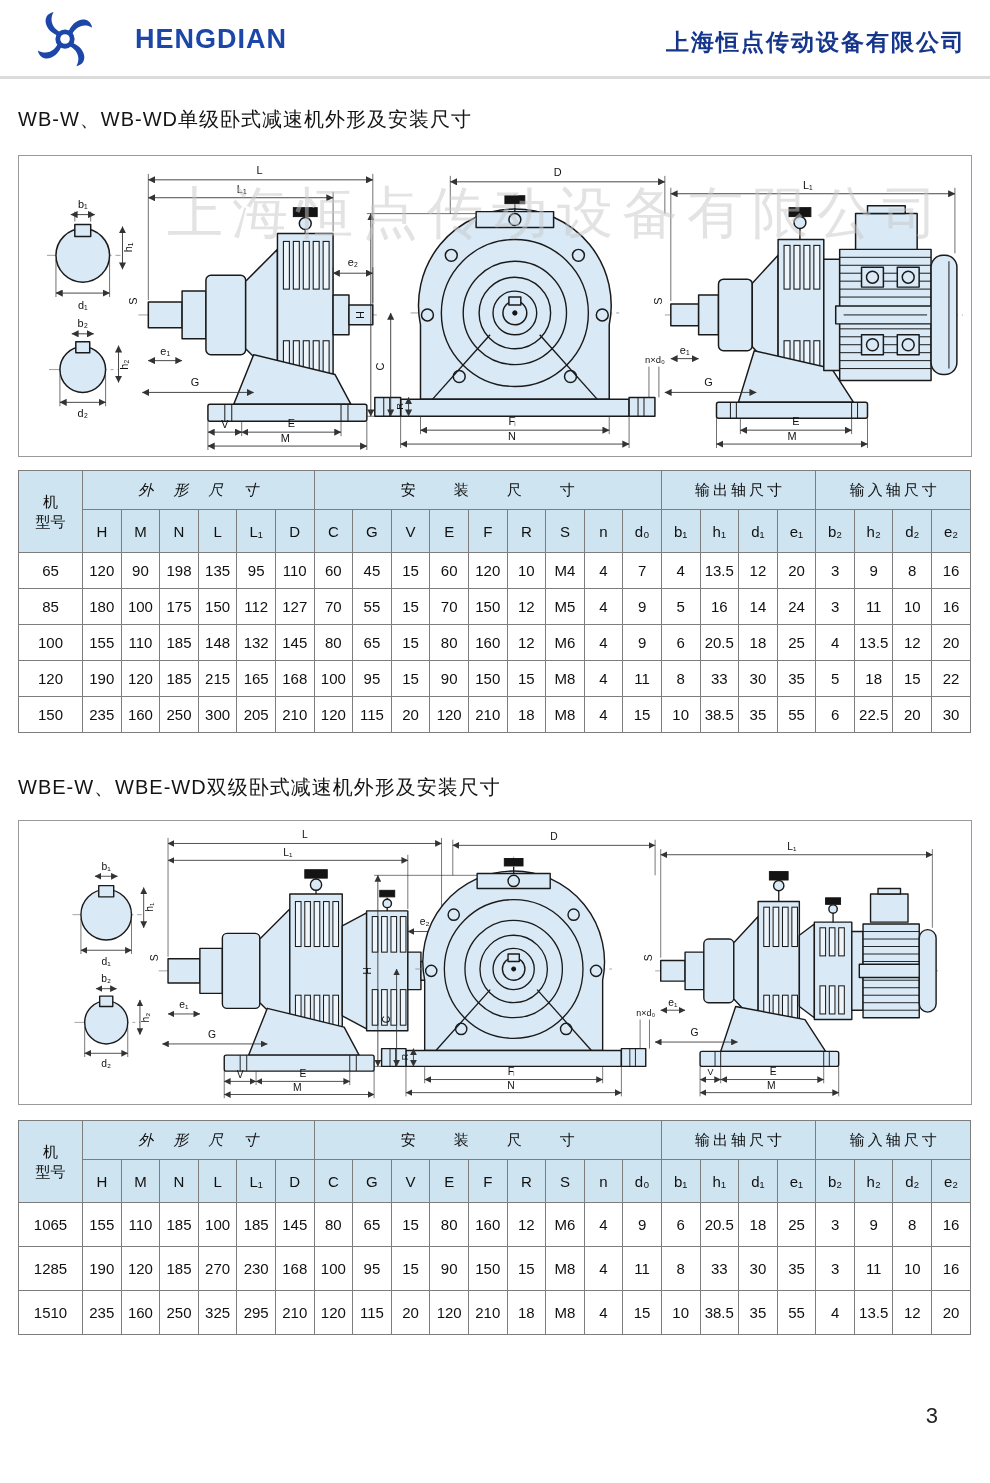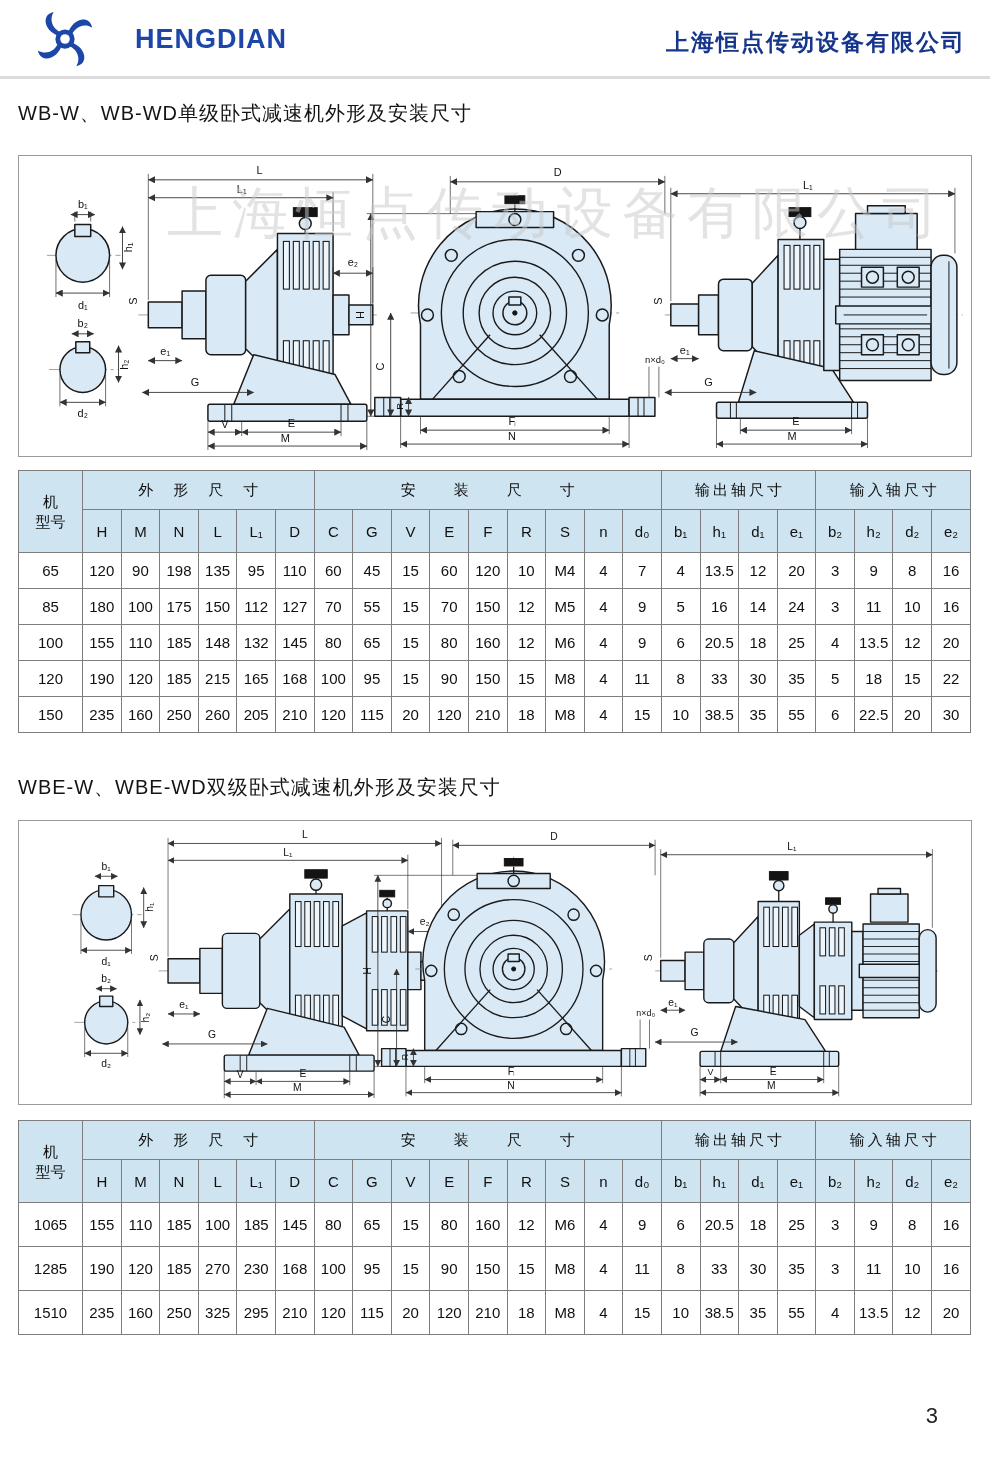--- a/index.html
+++ b/index.html
@@ -10,21 +10,21 @@
   
   .header { position:absolute; top:0; left:0; width:990px; height:76px;
             border-bottom:3px solid #dcdcdc; background:#fff; }
   .logo { position:absolute; left:36px; top:11px; }
   .brand { position:absolute; left:105px; top:24px; font-size:27px; font-weight:bold;
            color:#1c47a8; letter-spacing:1px;margin-left:30px; }
   .company { position:absolute; right:24px; top:27px; font-size:23px; font-weight:bold;
              color:#16368c; letter-spacing:2px; }
   
   .section-title { position:absolute; left:18px; font-size:20px; color:#141414; letter-spacing:1px; }
-  #title1 { top:100px; }
+  #title1 { top:106px; }
   #title2 { top:774px; }
   
   .draw-box { position:absolute; left:18px; width:952px; border:1px solid #9a9a9a;
               background:#fff; overflow:hidden; }
   #draw1 { top:155px; height:300px; }
   #draw2 { top:820px; height:283px; }
   .watermark { position:absolute; left:148px; top:20px; font-size:56px; color:#c9c9c9;
                opacity:.5; letter-spacing:9px; white-space:nowrap; pointer-events:none; z-index:2; }
   
   .part { fill:#d9e9f6; stroke:#1a1a1a; stroke-width:1.5; stroke-linejoin:round; }
@@ -43,21 +43,21 @@
   #table2 { top:1120px; }
   .data-table th, .data-table td { border:1px solid #7d7d7d; text-align:center;
     vertical-align:middle; color:#101010; font-weight:normal; padding:0; }
   .data-table thead th { background:#cee4f1; font-size:15px; }
   .hrow1 th { height:38px; }
   .hrow2 th { height:42px; }
   .model-th div { line-height:20px; font-size:15px; }
   .data-table tbody td { font-size:15px; background:#fff; }
   #table1 tbody tr { height:36px; }
   #table2 tbody tr { height:44px; }
-  .g0 { letter-spacing:20px; text-indent:20px; }
+  .g0 { letter-spacing:20px; text-indent:20px;font-style:italic; }
   .g1 { letter-spacing:38px; text-indent:38px; }
   .g2,.g3 { letter-spacing:3px; text-indent:3px; }
   
   .page-num { position:absolute; top:1403px; right:52px; font-size:22px; color:#222; }
 </style>
 </head>
 <body>
 
 <div class="header">
   <svg class="logo" width="58" height="56" viewBox="-32 -32 64 64">
@@ -458,21 +458,21 @@
         <td>5</td>
         <td>18</td>
         <td>15</td>
         <td>22</td>
       </tr>
       <tr>
         <td>150</td>
         <td>235</td>
         <td>160</td>
         <td>250</td>
-        <td>260</td>
+        <td>300</td>
         <td>205</td>
         <td>210</td>
         <td>120</td>
         <td>115</td>
         <td>20</td>
         <td>120</td>
         <td>210</td>
         <td>18</td>
         <td>M8</td>
         <td>4</td>

